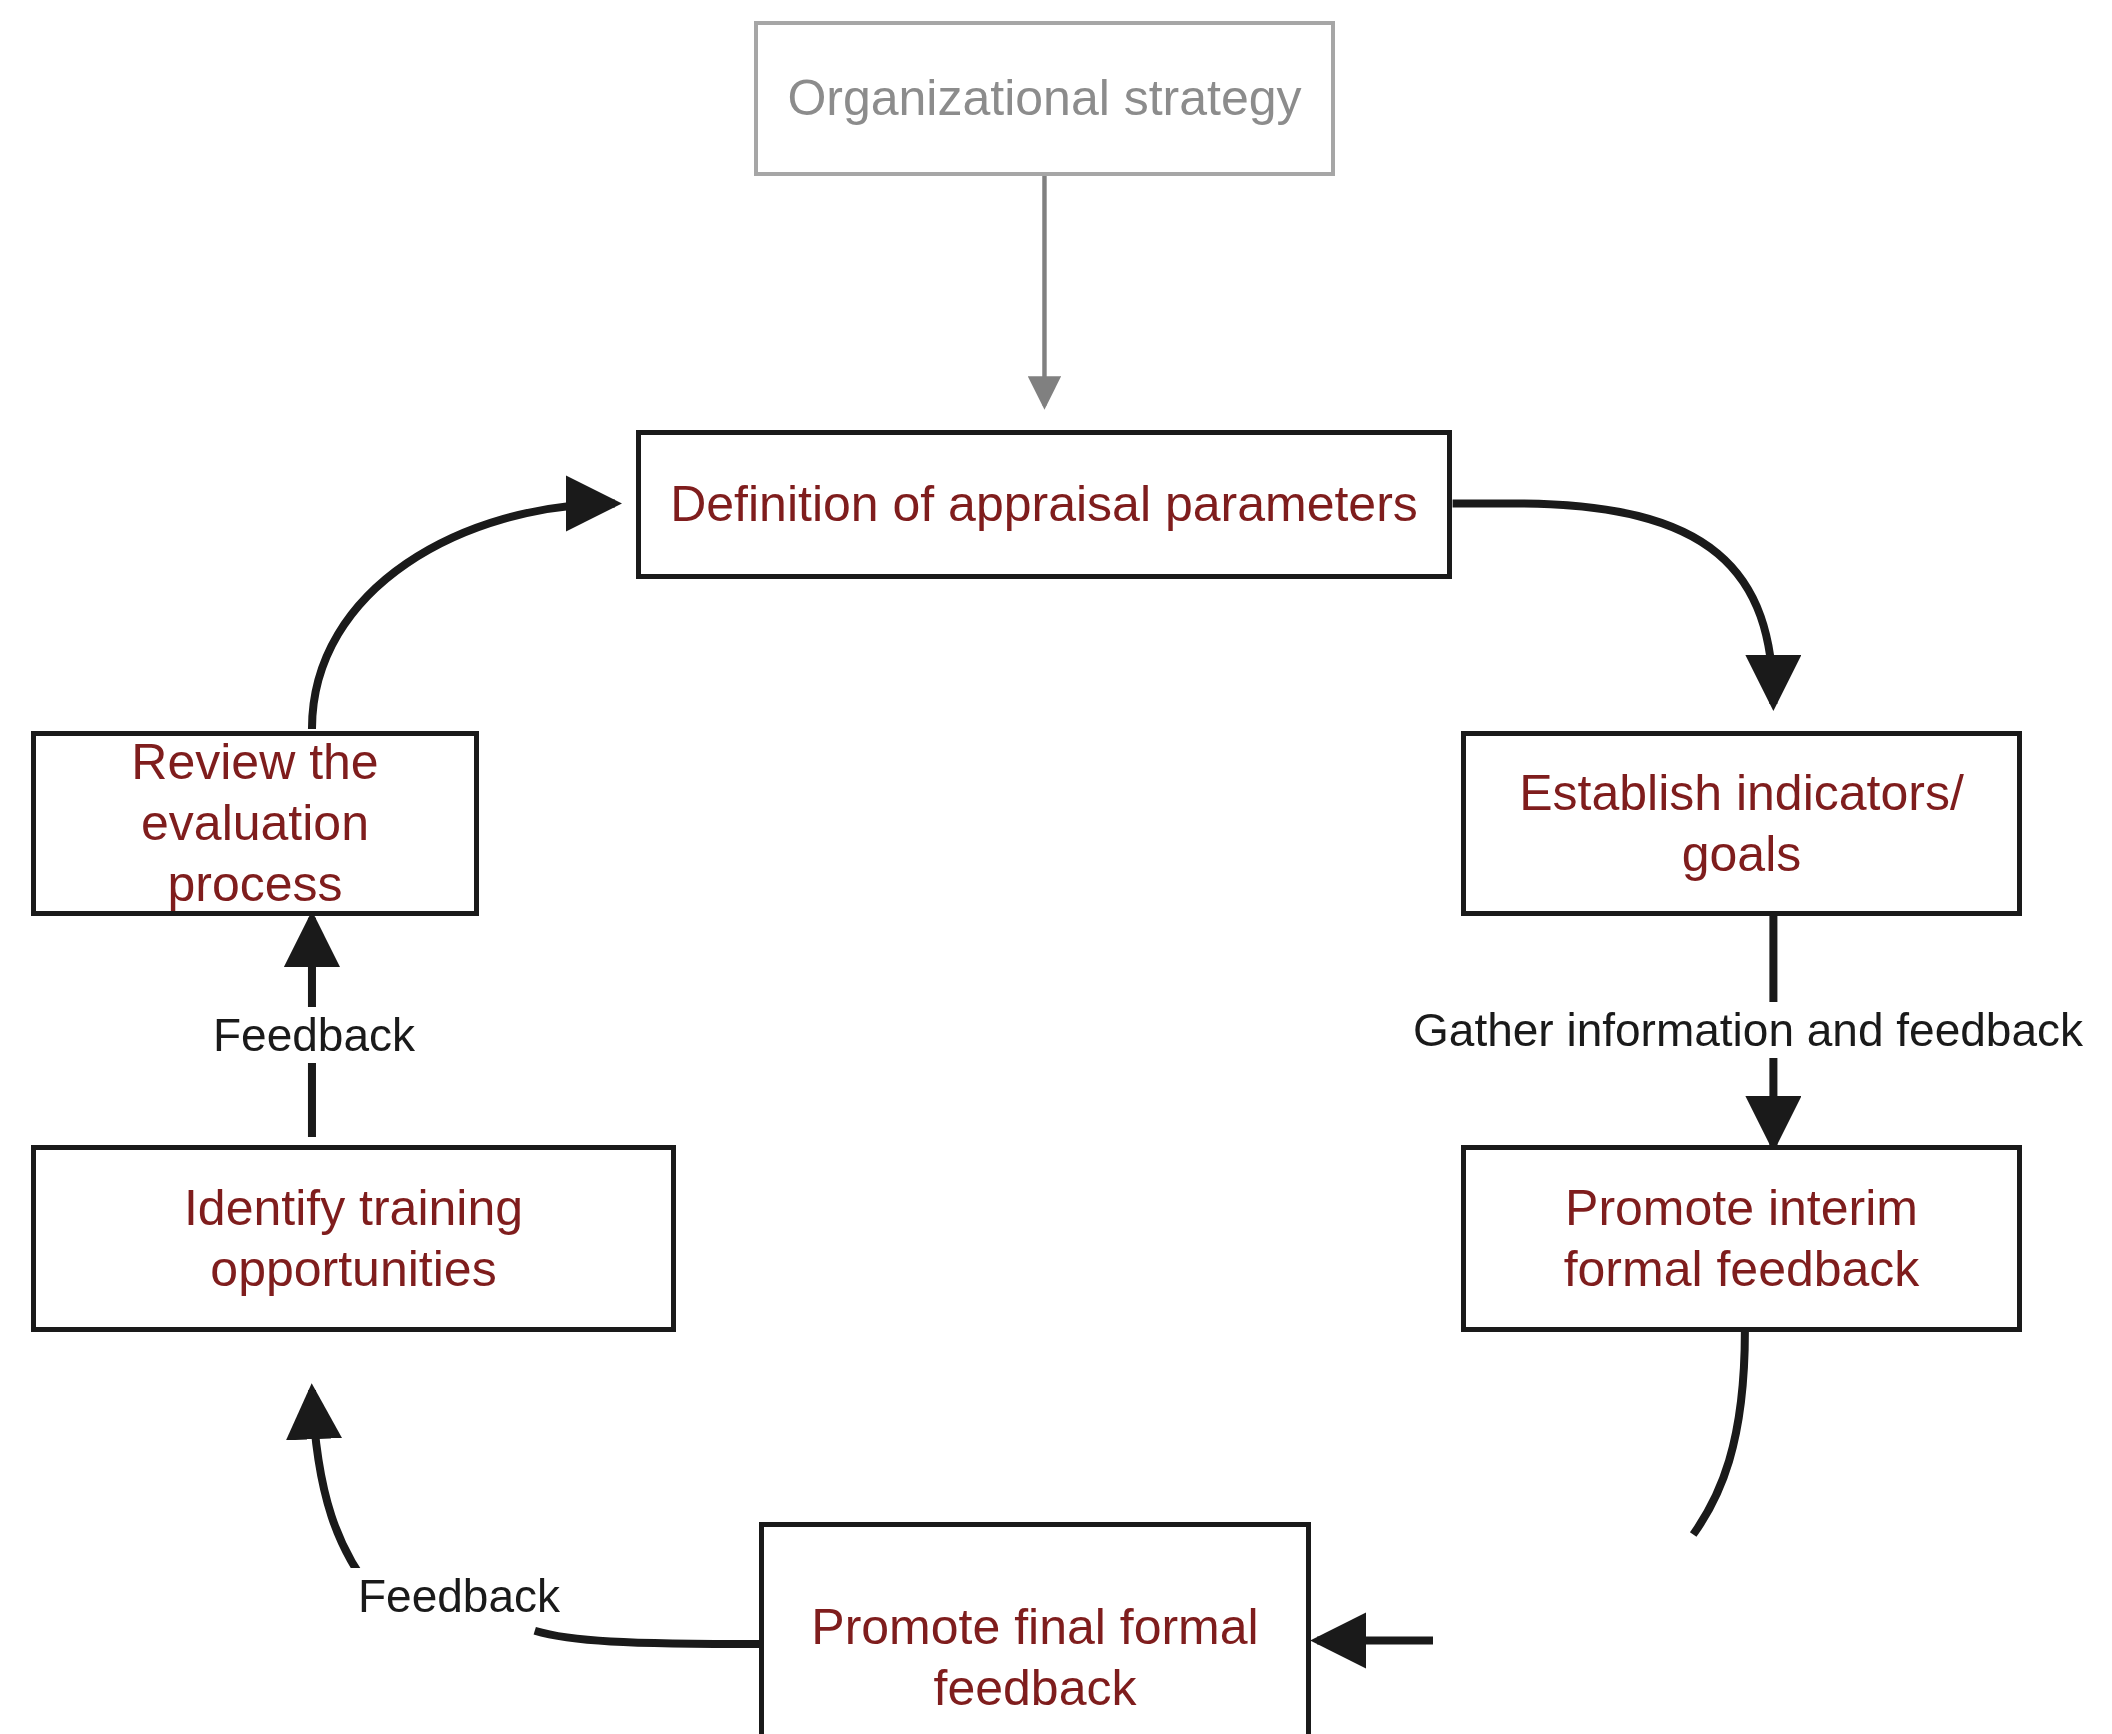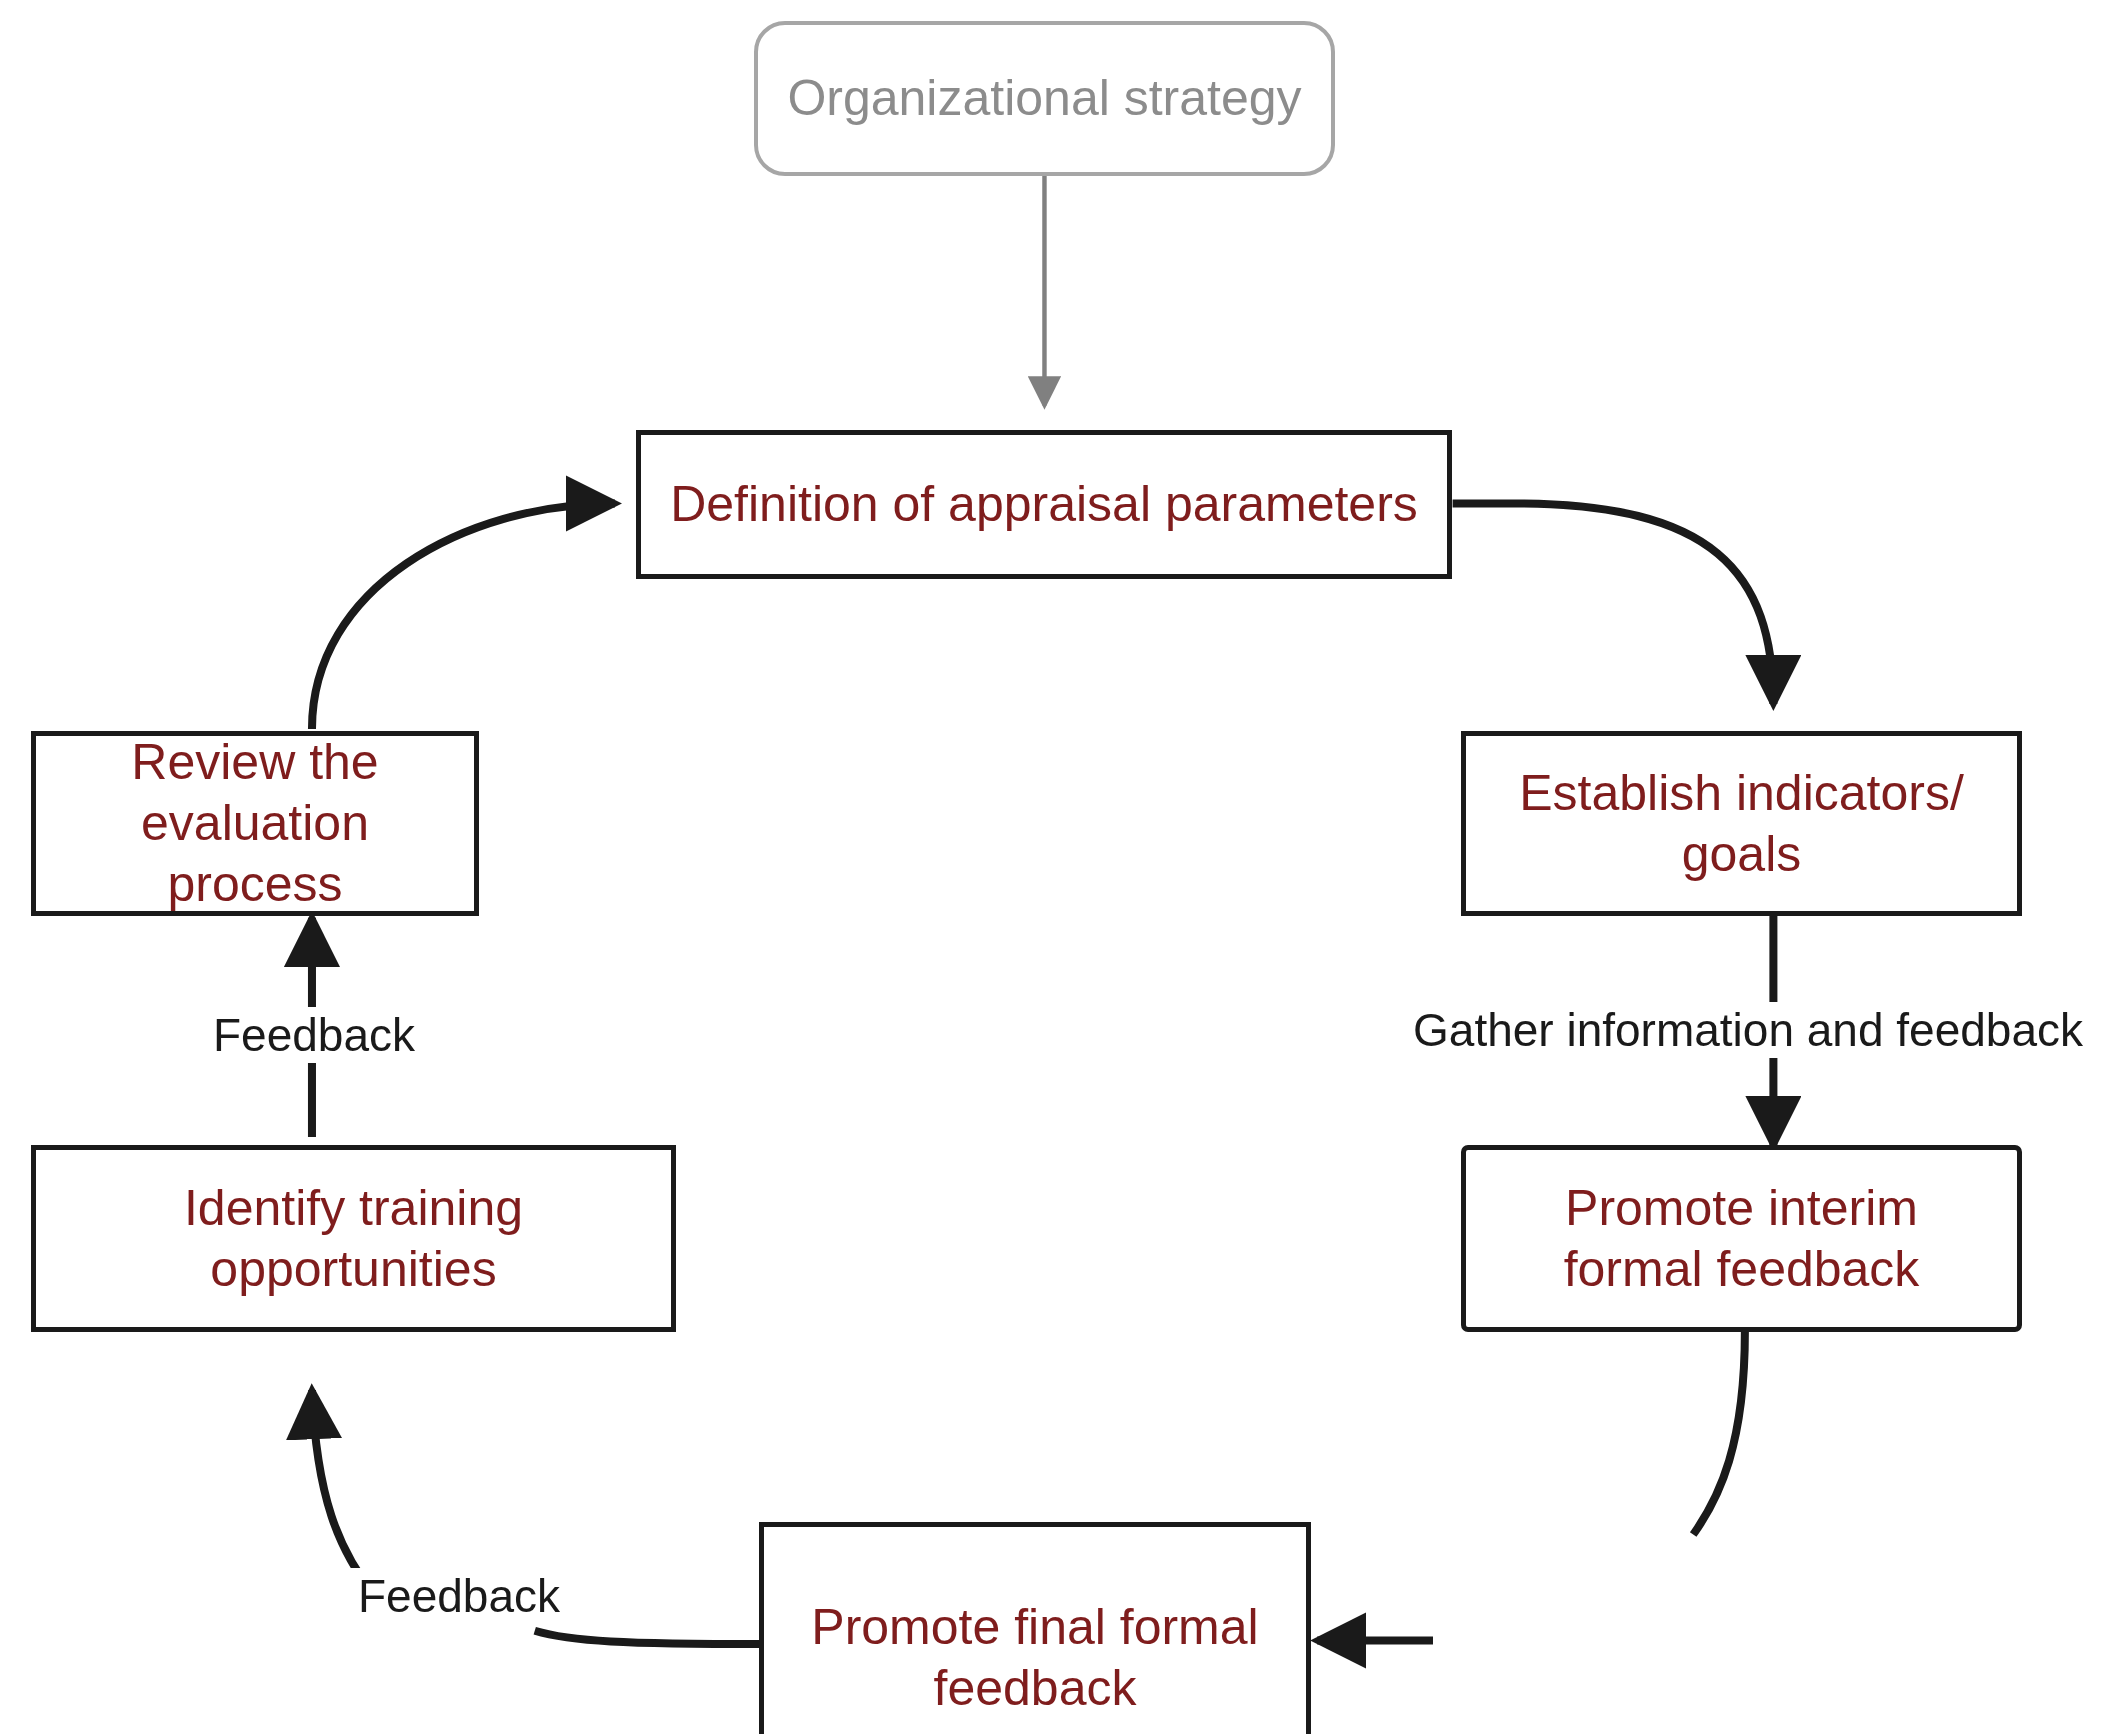--- a/index.html
+++ b/index.html
@@ -96,28 +96,28 @@
 
     <g>
       <line x1="350" y1="1276" x2="350" y2="1030" stroke="#1a1a1a" stroke-width="9" marker-end="url(#arrowBlack)"></line>
     </g>
 
     <g>
       <path d="M 350 818 C 350 660 520 565 690 565" fill="none" stroke="#1a1a1a" stroke-width="9" marker-end="url(#arrowBlack)"></path>
     </g>
   </svg>
 
-  <div class="node muted" style="left:754px; top:21.4px; width:581px; height:155px;border-radius:31px;">Organizational strategy</div>
+  <div class="node muted" style="left:754px; top:21.4px; width:581px; height:155px;">Organizational strategy</div>
 
   <div class="node" style="left:636px; top:430px; width:816px; height:149px;">Definition of appraisal parameters</div>
 
   <div class="node" style="left:1461px; top:731px; width:561px; height:185px; white-space:pre-line;">Establish indicators/
 goals</div>
 
-  <div class="node" style="left:1461px; top:1145px; width:561px; height:187px; white-space:pre-line;border-radius:7px;">Promote interim
+  <div class="node" style="left:1461px; top:1145px; width:561px; height:187px; white-space:pre-line;">Promote interim
 formal feedback</div>
 
   <div class="node" style="left:759px; top:1522px; width:552px; height:272px; white-space:pre-line;">Promote final formal
 feedback</div>
 
   <div class="node" style="left:31px; top:1145px; width:645px; height:187px; white-space:pre-line;">Identify training
 opportunities</div>
 
   <div class="node" style="left:31px; top:731px; width:448px; height:185px; white-space:pre-line;">Review the evaluation
 process</div>

